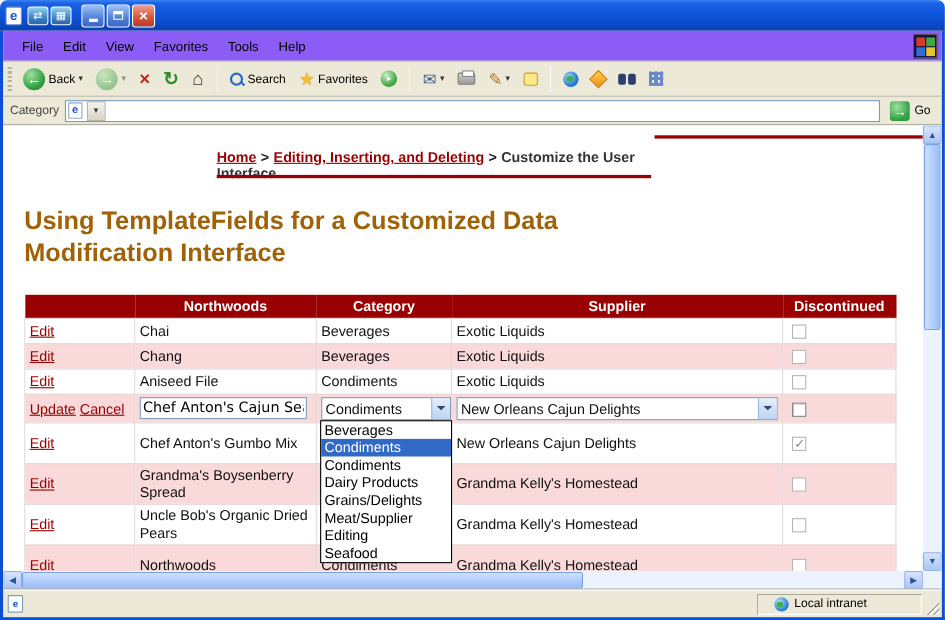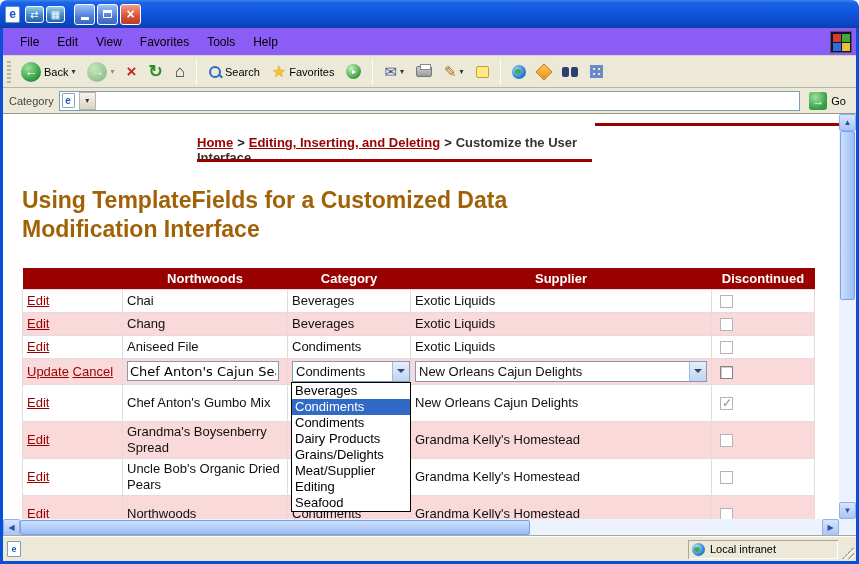--- a/index.html
+++ b/index.html
@@ -132,21 +132,21 @@
   .hscroll{ position:absolute; left:0; bottom:0; width:836px; height:17px; background:#edf3fe;}
   .sbtn-sq{ position:absolute; width:17px; height:17px; background:linear-gradient(180deg,#d7e5fd,#aac4f5); border:1px solid #8cb0f0; border-radius:2px; color:#2c4f9e; font-size:8px; display:flex; align-items:center; justify-content:center;}
   .vthumb{ position:absolute; left:1px; width:15px; top:17px; height:169px; border:1px solid #7aa0e8; border-radius:2px; background:linear-gradient(90deg,#cde0fe,#9abdf7);}
   .hthumb{ position:absolute; top:1px; height:15px; left:17px; width:510px; border:1px solid #7aa0e8; border-radius:2px; background:linear-gradient(180deg,#cde0fe,#9abdf7);}
   .corner{ position:absolute; right:0; bottom:0; width:17px; height:17px; background:#edf3fe;}
 
   
   .statusbar{ height:25px; background:#ece9d8; border-top:1px solid #fff; box-shadow:0 -1px 0 #aca899; display:flex; align-items:center; padding:0 4px; position:relative;}
   .st-ico{ width:14px; height:16px; background:#fff; border:1px solid #7f9db9; border-radius:1px; color:#1557c9; font-size:9px; font-weight:bold; text-align:center; line-height:14px;}
   .st-main{ flex:1;}
-  .st-zone{ width:150px; height:19px; display:flex; align-items:center; gap:5px; padding-left:4px;
+  .st-zone{ width:150px; height:19px; display:flex; align-items:center; gap:5px; padding-left:16px;
     box-shadow:inset 1px 1px 0 #aca899, inset -1px -1px 0 #fff; margin-right:14px; font-size:11px; color:#000;}
   .globe{ width:13px; height:13px; border-radius:50%; background:radial-gradient(circle at 35% 35%, #bfe4ff, #2a7fd4 65%, #1b5fa8); position:relative;}
   .globe::after{ content:""; position:absolute; left:2px; top:4px; width:6px; height:5px; background:#3fae4f; border-radius:40%;}
   .resize-grip{ position:absolute; right:2px; bottom:2px; width:12px; height:12px;
     background-image:linear-gradient(135deg, transparent 0 50%, #aca899 50% 58%, #fff 58% 66%, transparent 66% 74%, #aca899 74% 82%, #fff 82% 90%, transparent 90%);}
 </style>
 </head>
 <body>
 
 <div id="window">

